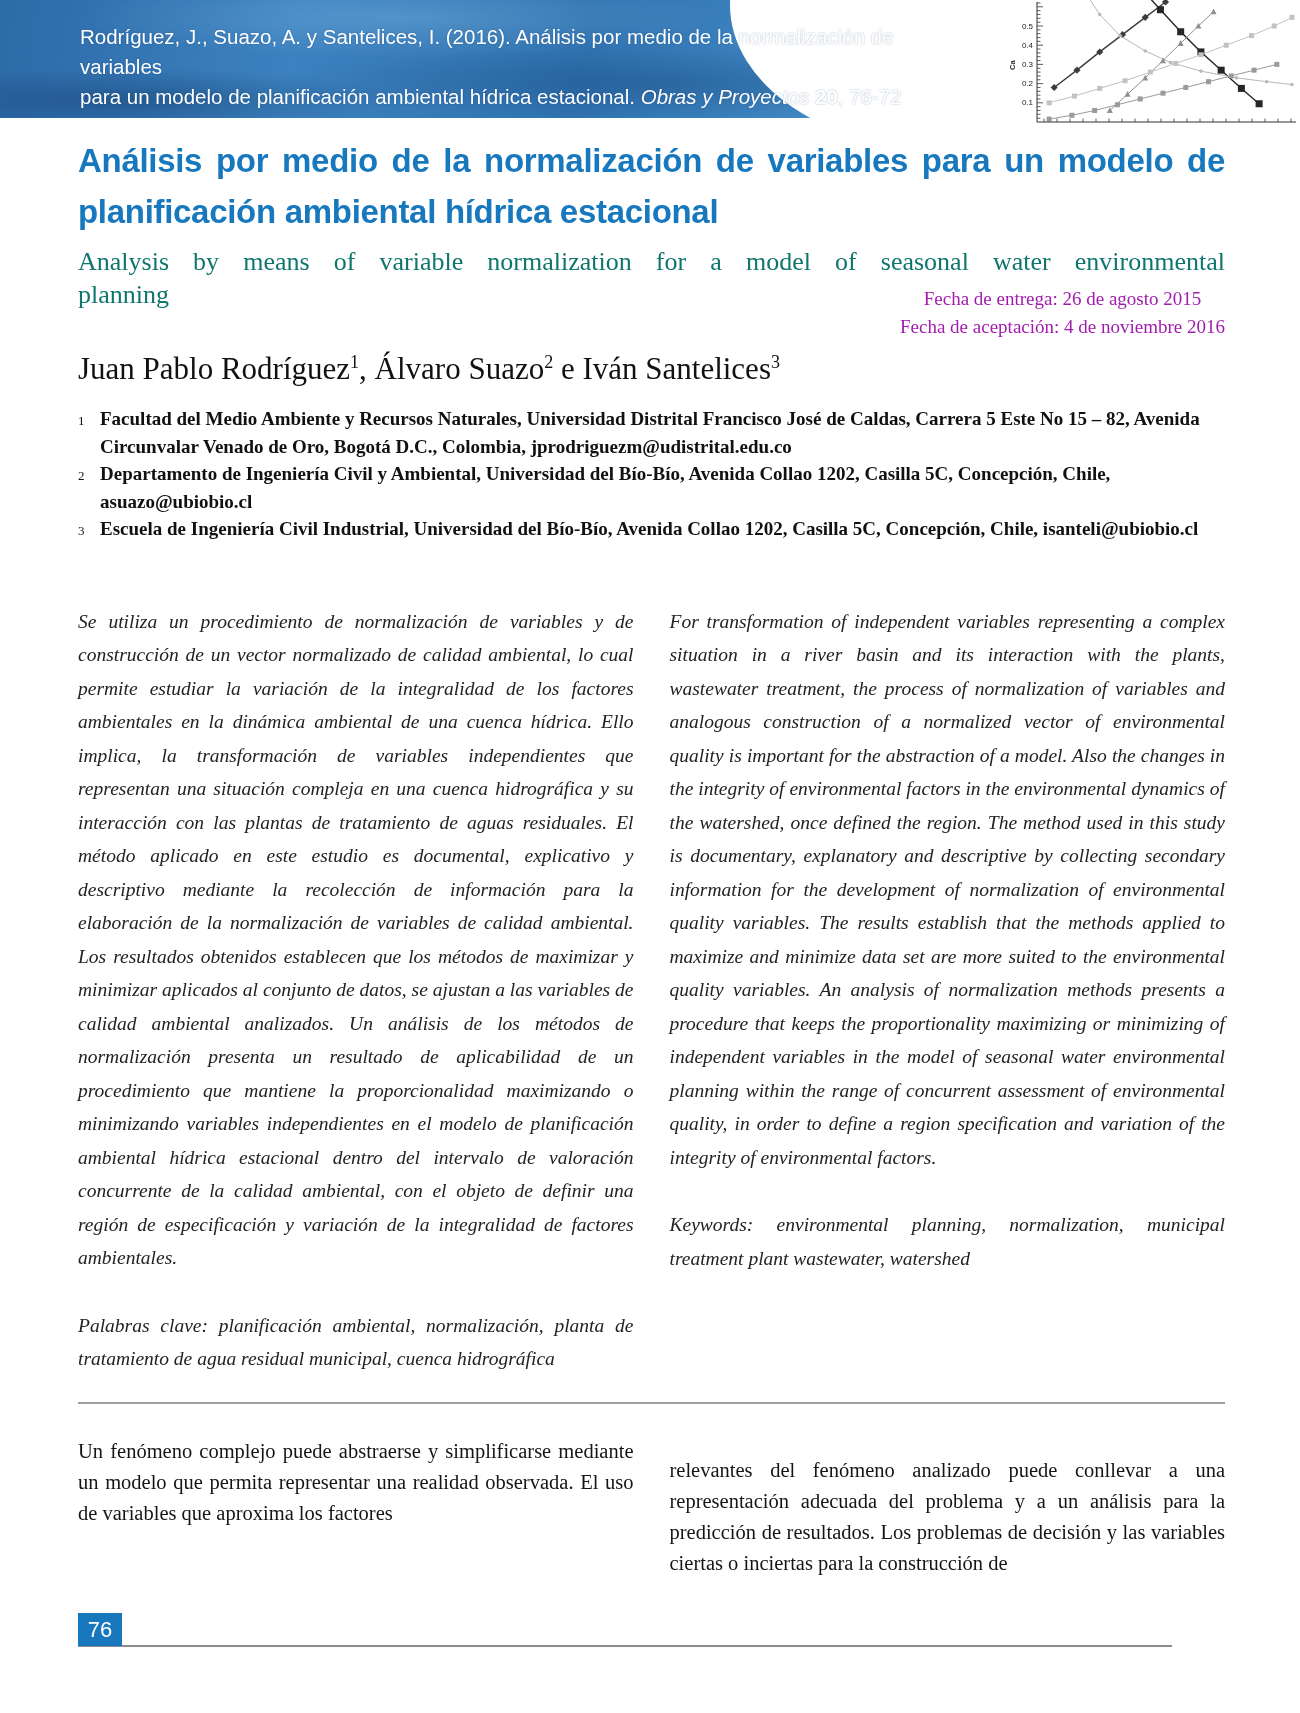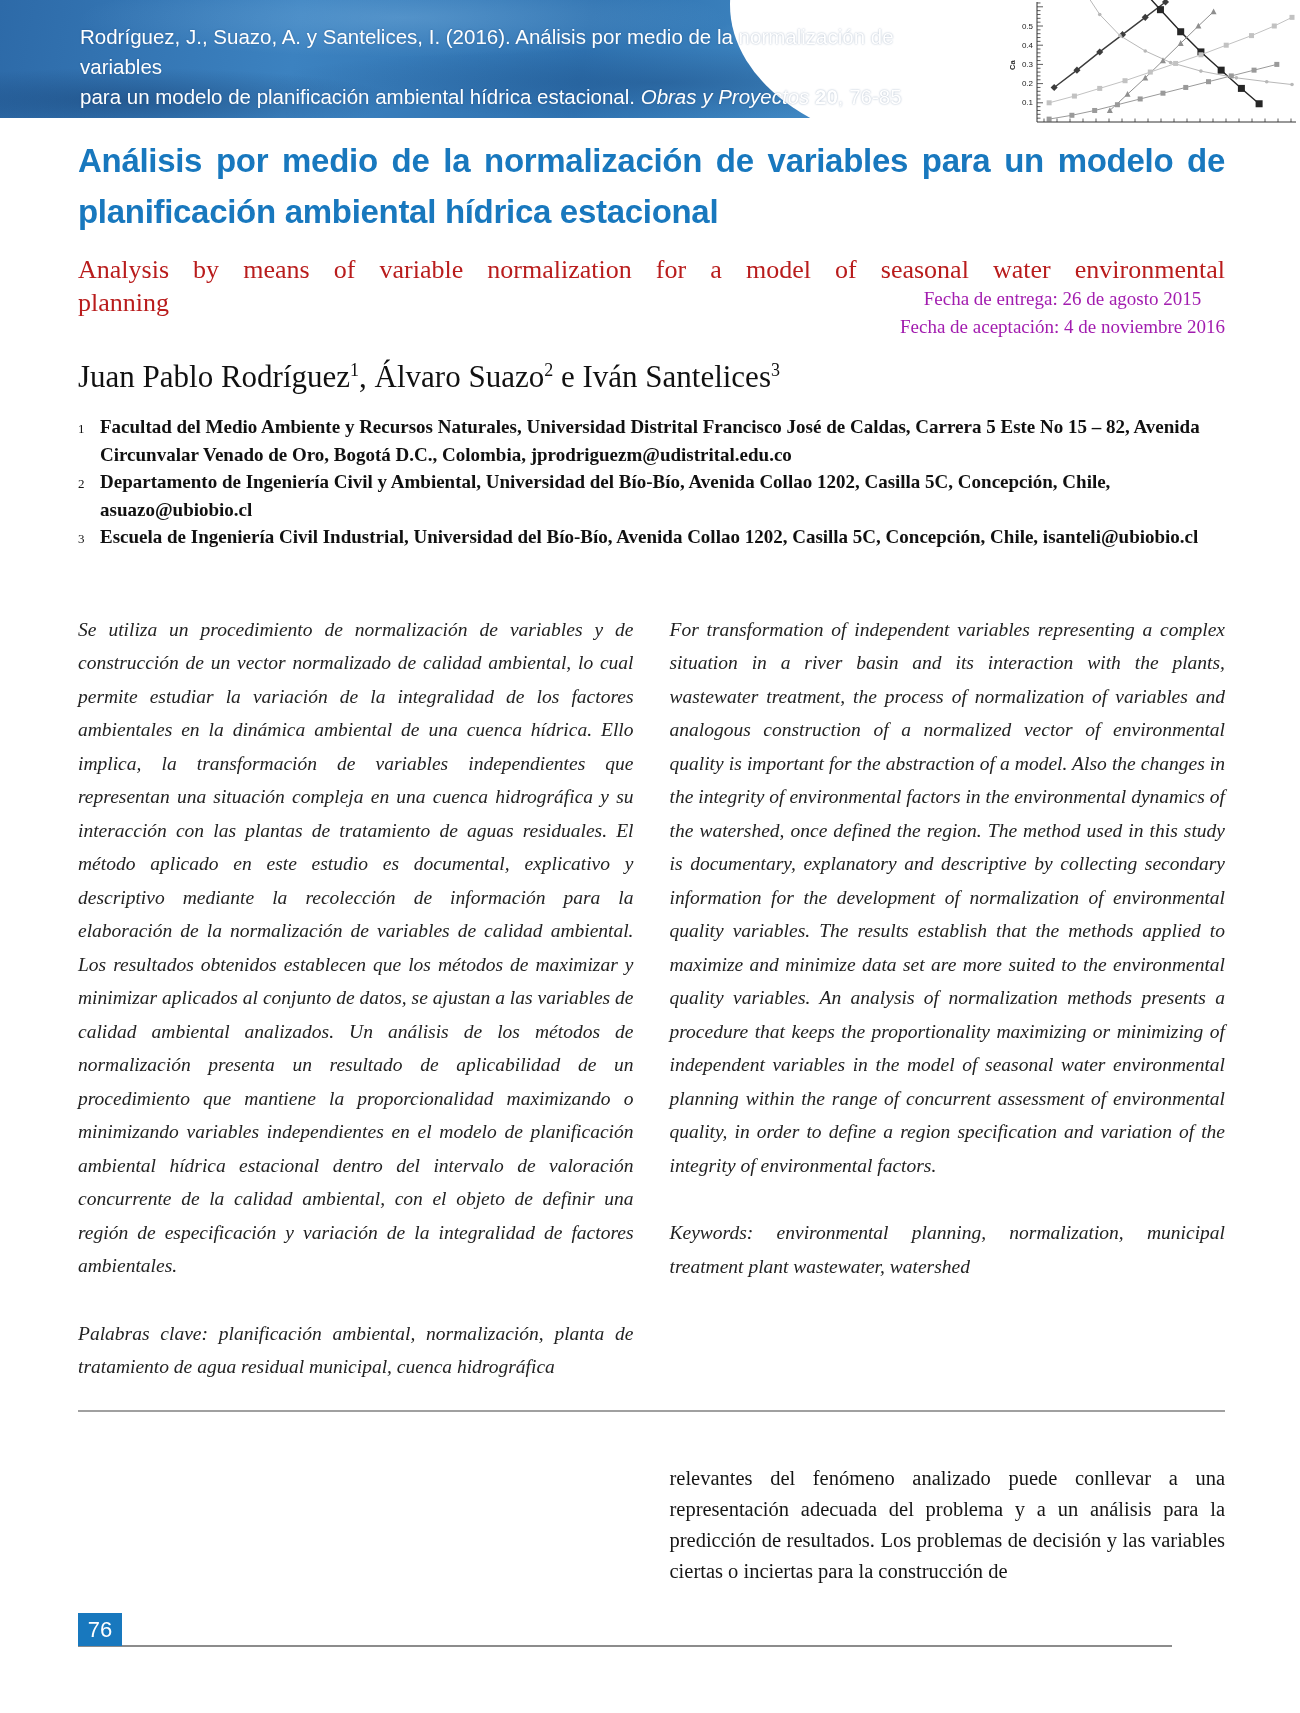--- a/index.html
+++ b/index.html
@@ -25,21 +25,21 @@
   .citation .bd { font-weight:bold; }
   .mini-chart { position:absolute; top:0; right:2px; width:292px; height:127px; z-index:3; }
 
   
   .content { position:absolute; left:78px; top:118px; width:1147px; }
 
   .title { color:#1878be; font-weight:bold; font-size:33px; line-height:51px; letter-spacing:-0.3px; margin-top:17px; }
   .title .l1 { display:block; text-align:justify; text-align-last:justify; }
   .title .l2 { display:block; }
 
-  .subtitle { color:#b91c1c; font-family:"Liberation Serif", serif; font-size:26px; line-height:33px; margin-top:16px; }
+  .subtitle { color:#0f766e; font-family:"Liberation Serif", serif; font-size:26px; line-height:33px; margin-top:8px; }
   .subtitle .l1 { display:block; text-align:justify; text-align-last:justify; }
   .subtitle .l2 { display:block; }
 
   .dates { position:absolute; right:0; top:167px; text-align:center;
     font-family:"Liberation Serif", serif; font-size:19px; line-height:28px; color:#a21caf; }
 
   .authors { font-family:"Liberation Serif", serif; font-size:31px; color:#111; margin-top:40px; }
   .authors sup { font-size:18px; }
 
   .affiliations { margin-top:18px; font-family:"Liberation Serif", serif; font-size:19px; line-height:27.5px; color:#111; }
@@ -70,21 +70,21 @@
 </head>
 <body>
 
 <div class="page">
 
   <div class="banner">
     <div class="banner-ellipse"></div>
     <div class="banner-ellipse2"></div>
     <div class="citation">
       <span>Rodríguez, J., Suazo, A. y Santelices, I. (2016). Análisis por medio de la normalización de variables</span><br>
-      <span>para un modelo de planificación ambiental hídrica estacional. </span><span class="it">Obras y Proyectos</span><span class="bd"> 20</span><span>, 76-85</span>
+      <span>para un modelo de planificación ambiental hídrica estacional. </span><span class="it">Obras y Proyectos</span><span class="bd"> 20</span><span>, 76-72</span>
     </div>
   </div>
 
   <svg class="mini-chart" viewBox="0 0 292 127">
       <polyline points="48.18,87.44 70.94999999999999,70.16 93.72,51.92 116.49000000000001,34.64 139.26,17.359999999999985 159.5,2" fill="none" stroke="#3c3c3c" stroke-width="1.4"></polyline>
       <rect x="45.68" y="84.94" width="5" height="5" fill="#3c3c3c" transform="rotate(45 48.18 87.44)"></rect>
       <rect x="68.44999999999999" y="67.66" width="5" height="5" fill="#3c3c3c" transform="rotate(45 70.94999999999999 70.16)"></rect>
       <rect x="91.22" y="49.42" width="5" height="5" fill="#3c3c3c" transform="rotate(45 93.72 51.92)"></rect>
       <rect x="113.99000000000001" y="32.14" width="5" height="5" fill="#3c3c3c" transform="rotate(45 116.49000000000001 34.64)"></rect>
       <rect x="136.76" y="14.859999999999985" width="5" height="5" fill="#3c3c3c" transform="rotate(45 139.26 17.359999999999985)"></rect>
@@ -245,20 +245,21 @@
       <div class="col">
         <p class="abstract-text">For transformation of independent variables representing a complex situation in a river basin and its interaction with the plants, wastewater treatment, the process of normalization of variables and analogous construction of a normalized vector of environmental quality is important for the abstraction of a model. Also the changes in the integrity of environmental factors in the environmental dynamics of the watershed, once defined the region. The method used in this study is documentary, explanatory and descriptive by collecting secondary information for the development of normalization of environmental quality variables. The results establish that the methods applied to maximize and minimize data set are more suited to the environmental quality variables. An analysis of normalization methods presents a procedure that keeps the proportionality maximizing or minimizing of independent variables in the model of seasonal water environmental planning within the range of concurrent assessment of environmental quality, in order to define a region specification and variation of the integrity of environmental factors.</p>
         <p class="keywords">Keywords: environmental planning, normalization, municipal treatment plant wastewater, watershed</p>
       </div>
     </div>
 
     <div class="rule"></div>
 
     <div class="intro-cols">
       <div class="col">
+        <p class="body-text">Un fenómeno complejo puede abstraerse y simplificarse mediante un modelo que permita representar una realidad observada. El uso de variables que aproxima los factores</p>
       </div>
       <div class="col">
         <p class="body-text intro-right">relevantes del fenómeno analizado puede conllevar a una representación adecuada del problema y a un análisis para la predicción de resultados. Los problemas de decisión y las variables ciertas o inciertas para la construcción de</p>
       </div>
     </div>
 
   </div>
 
   <div class="footer-line"></div>
   <div class="page-badge">76</div>

